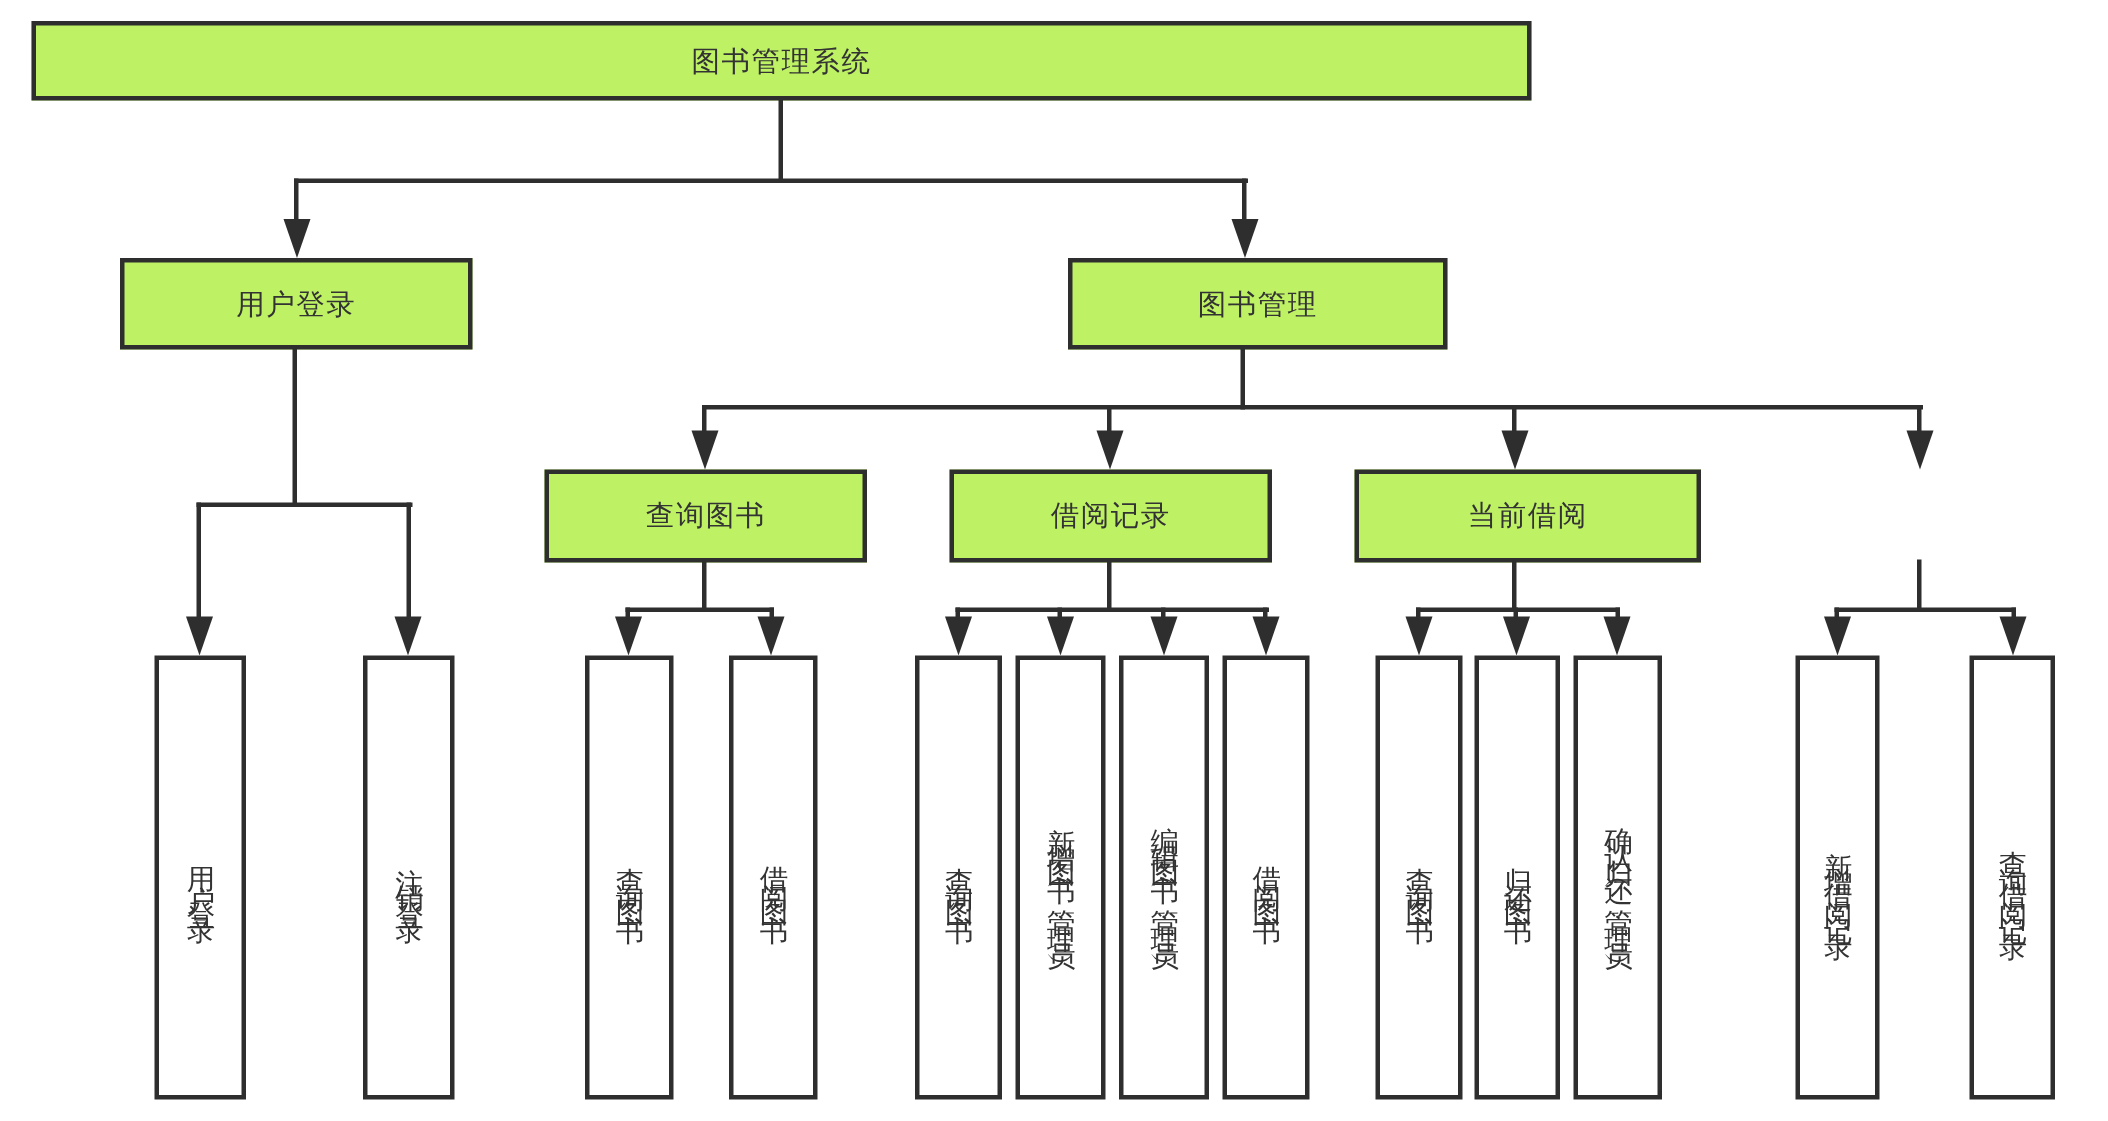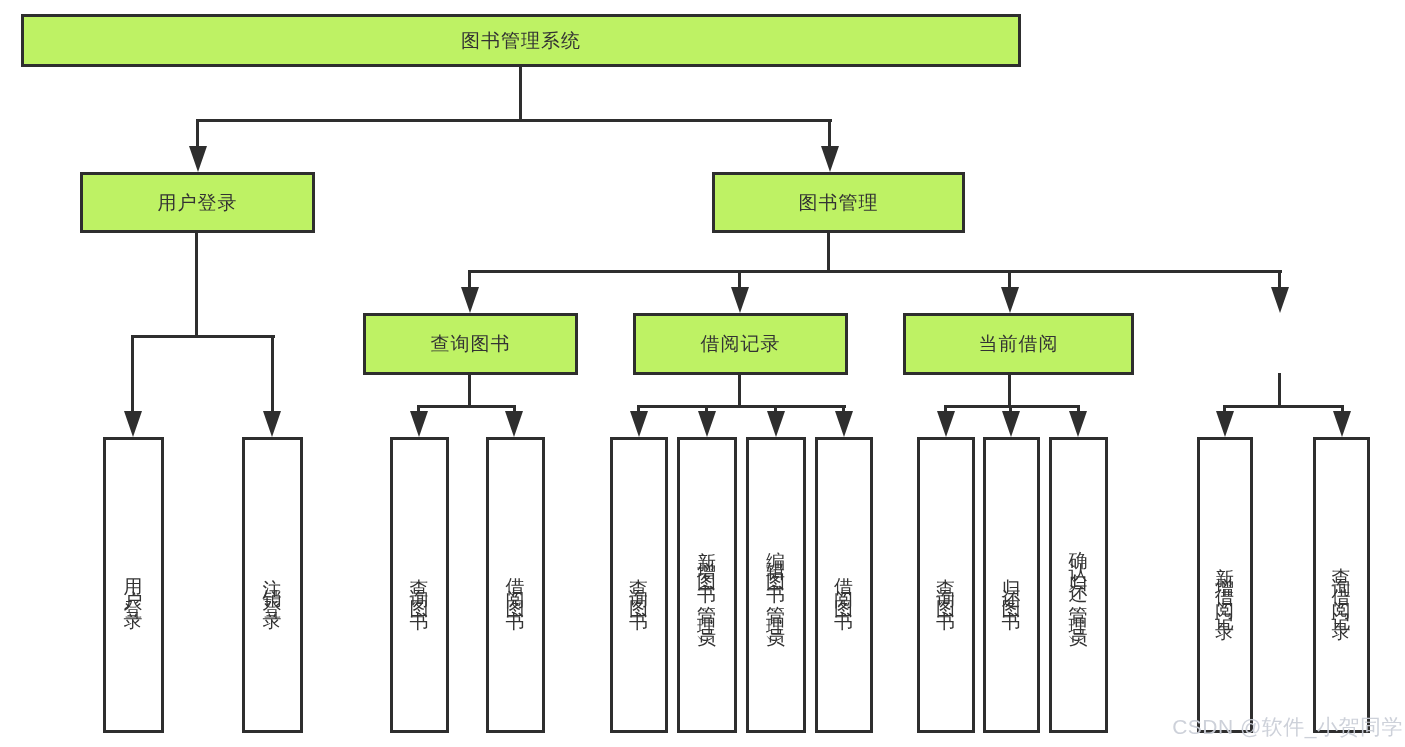--- a/index.html
+++ b/index.html
@@ -156,15 +156,14 @@
     <span>确认归还（管理员）</span>
   </div>
 
   <div class="vbox" style="left:1197px;width:56px">
     <span>新增借阅记录</span>
   </div>
   <div class="vbox" style="left:1313px;width:57px">
     <span>查询借阅记录</span>
   </div>
 
-  <div class="watermark">CSDN @软件_小贺同学</div>
 
 </div>
 
 </body></html>

